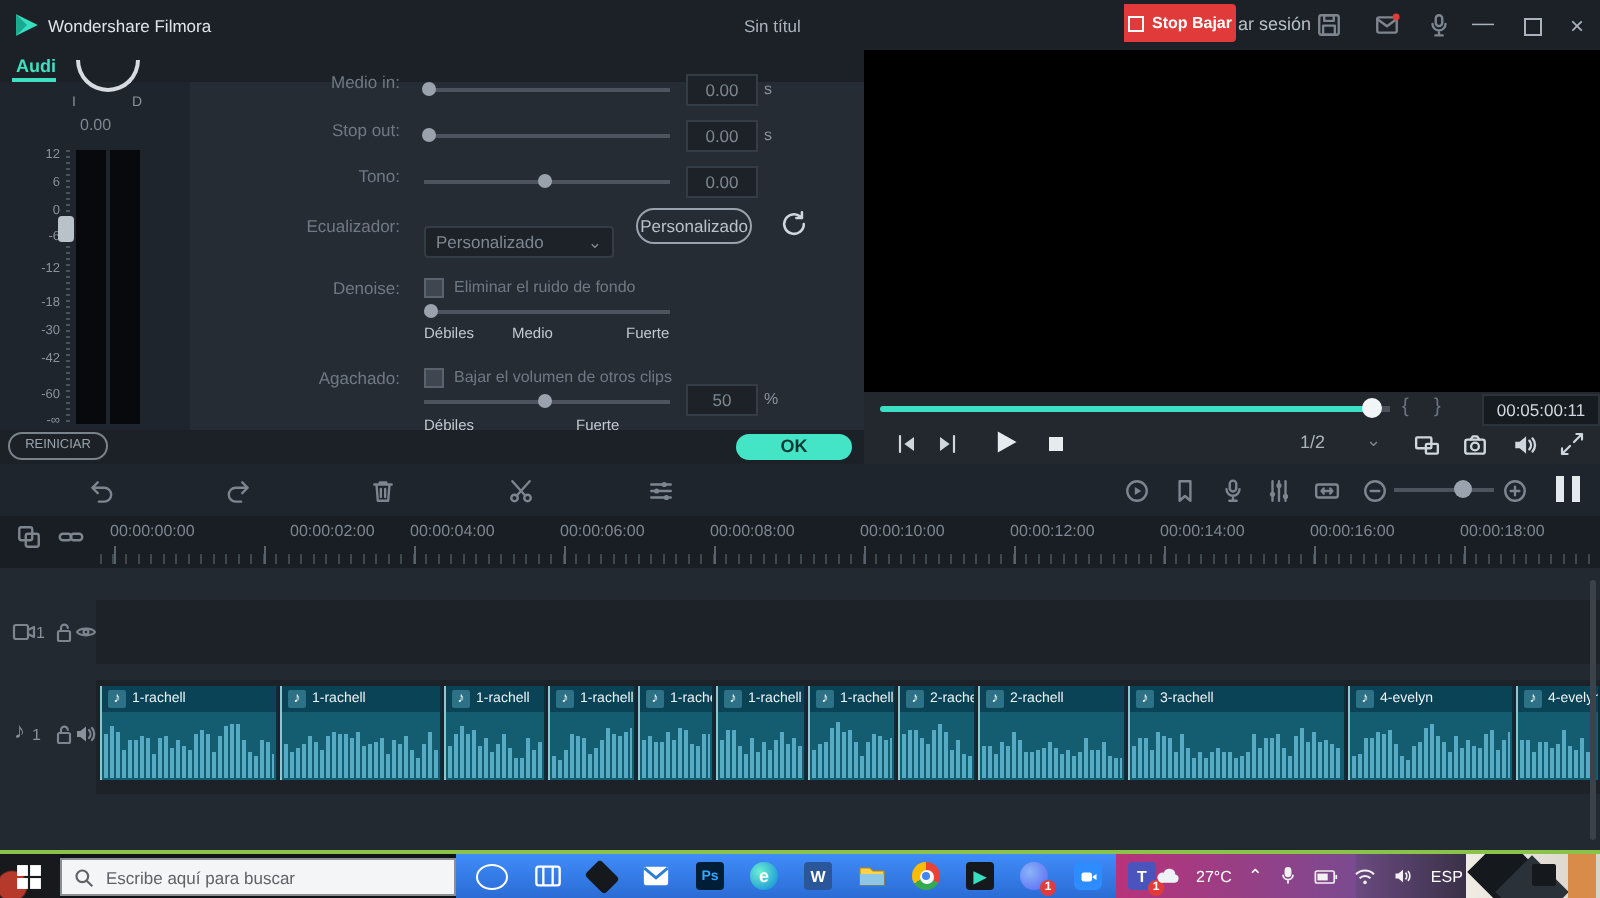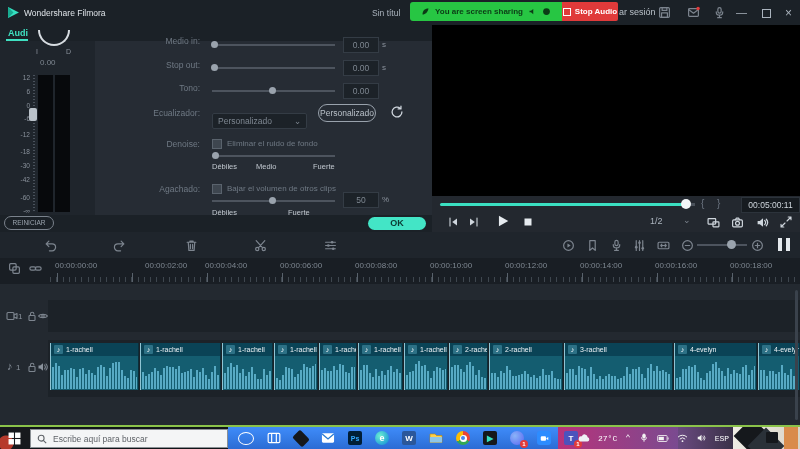--- a/index.html
+++ b/index.html
@@ -95,55 +95,43 @@
   .tb-seg{top:2px;height:22px;}
   .tb-search{left:30px;top:4px;width:198px;height:19px;background:#f4f5f6;border:1px solid #8a8f94;
       box-sizing:border-box;display:flex;align-items:center;gap:6px;padding:0 6px;}
   .tb-search span{font-size:8.5px;color:#5f6368;white-space:nowrap;}
   .tb-icons{left:232px;top:2px;height:22px;display:flex;align-items:center;gap:13px;padding-left:6px;}
   .app-ico{width:14px;height:14px;border-radius:2px;position:relative;flex:0 0 14px;
       display:flex;align-items:center;justify-content:center;font-size:9px;font-weight:bold;}
   .badge{position:absolute;right:-4px;bottom:-3px;width:8px;height:8px;border-radius:50%;background:#e23b3b;
       color:#fff;font-size:6px;font-weight:bold;text-align:center;line-height:8px;}
   .tray{left:578px;top:2px;height:22px;display:flex;align-items:center;gap:8px;color:#f2f2f2;}
-  .tray .txt{font-size:8px;color:#fff;font-family:Liberation Mono, monospace;}
+  .tray .txt{font-size:8px;color:#fff;}
   .art{left:733px;top:2px;width:67px;height:22px;background:linear-gradient(90deg,#efece4,#d9d4c8);overflow:hidden;}
   .art .v1{position:absolute;left:6px;top:-4px;width:26px;height:26px;background:#15181c;transform:rotate(45deg);}
   .art .v2{position:absolute;left:20px;top:6px;width:26px;height:26px;background:#2a3138;transform:rotate(45deg);}
   .art .or{position:absolute;right:2px;top:0;width:14px;height:22px;background:#d98b4a;}
   .actioncenter{position:absolute;right:22px;top:5px;width:12px;height:11px;background:#15181c;border-radius:1px;}
 </style>
 </head>
 <body>
 
 <div class="app">
 
   <div class="a menubar">
     <svg class="a" style="left:7px;top:6px" width="13" height="13" viewBox="0 0 12 12">
       <path d="M1 1 L11 6 L1 11 Z" fill="#35e0c0"></path>
         <path d="M1 1 L6 6 L1 11 Z" fill="#18a98f"></path>
     </svg>
     <span class="a appname">Wondershare Filmora</span>
     <span class="a" style="left:372px;top:8px;width:38px;overflow:hidden;font-size:8.5px;color:#aab3bd;white-space:nowrap">Sin títul</span>
 
-    <div class="a share-banner">
-      <svg width="9" height="9" viewBox="0 0 12 12">
-          <path d="M2 10 C2 4 6 2 10 2 C9 7 6 10 2 10 Z" fill="#0c3b16"></path>
-        </svg>
-      <span>You are screen sharing</span>
-      <svg width="9" height="9" viewBox="0 0 12 12">
-          <path d="M2 5 H4 L7 2.5 V9.5 L4 7 H2 Z" fill="#0c3b16"></path>
-        </svg>
-      <svg width="9" height="9" viewBox="0 0 12 12">
-          <circle cx="6" cy="6" r="4.5" fill="#0c3b16"></circle>
-        </svg>
-    </div>
     <div class="a stopshare">
       <i class="stopsq"></i>
-      <span>Stop Audio</span>
+      <span>Stop Bajar</span>
     </div>
     <span class="a" style="left:619px;top:7px;font-size:9px;color:#b9c1c9">ar sesión</span>
 
     <svg class="a ico" style="left:658px;top:6px" width="13" height="13" viewBox="0 0 12 12">
       <rect x="1.5" y="1.5" width="9" height="9" rx="1"></rect>
         <rect x="3.8" y="1.5" width="4.4" height="2.6"></rect>
         <rect x="3.3" y="6.3" width="5.4" height="4.2"></rect>
     </svg>
     <svg class="a ico" style="left:687px;top:6px" width="13" height="13" viewBox="0 0 12 12">
       <rect x="1.5" y="2.5" width="9" height="7" rx="0.8"></rect>

